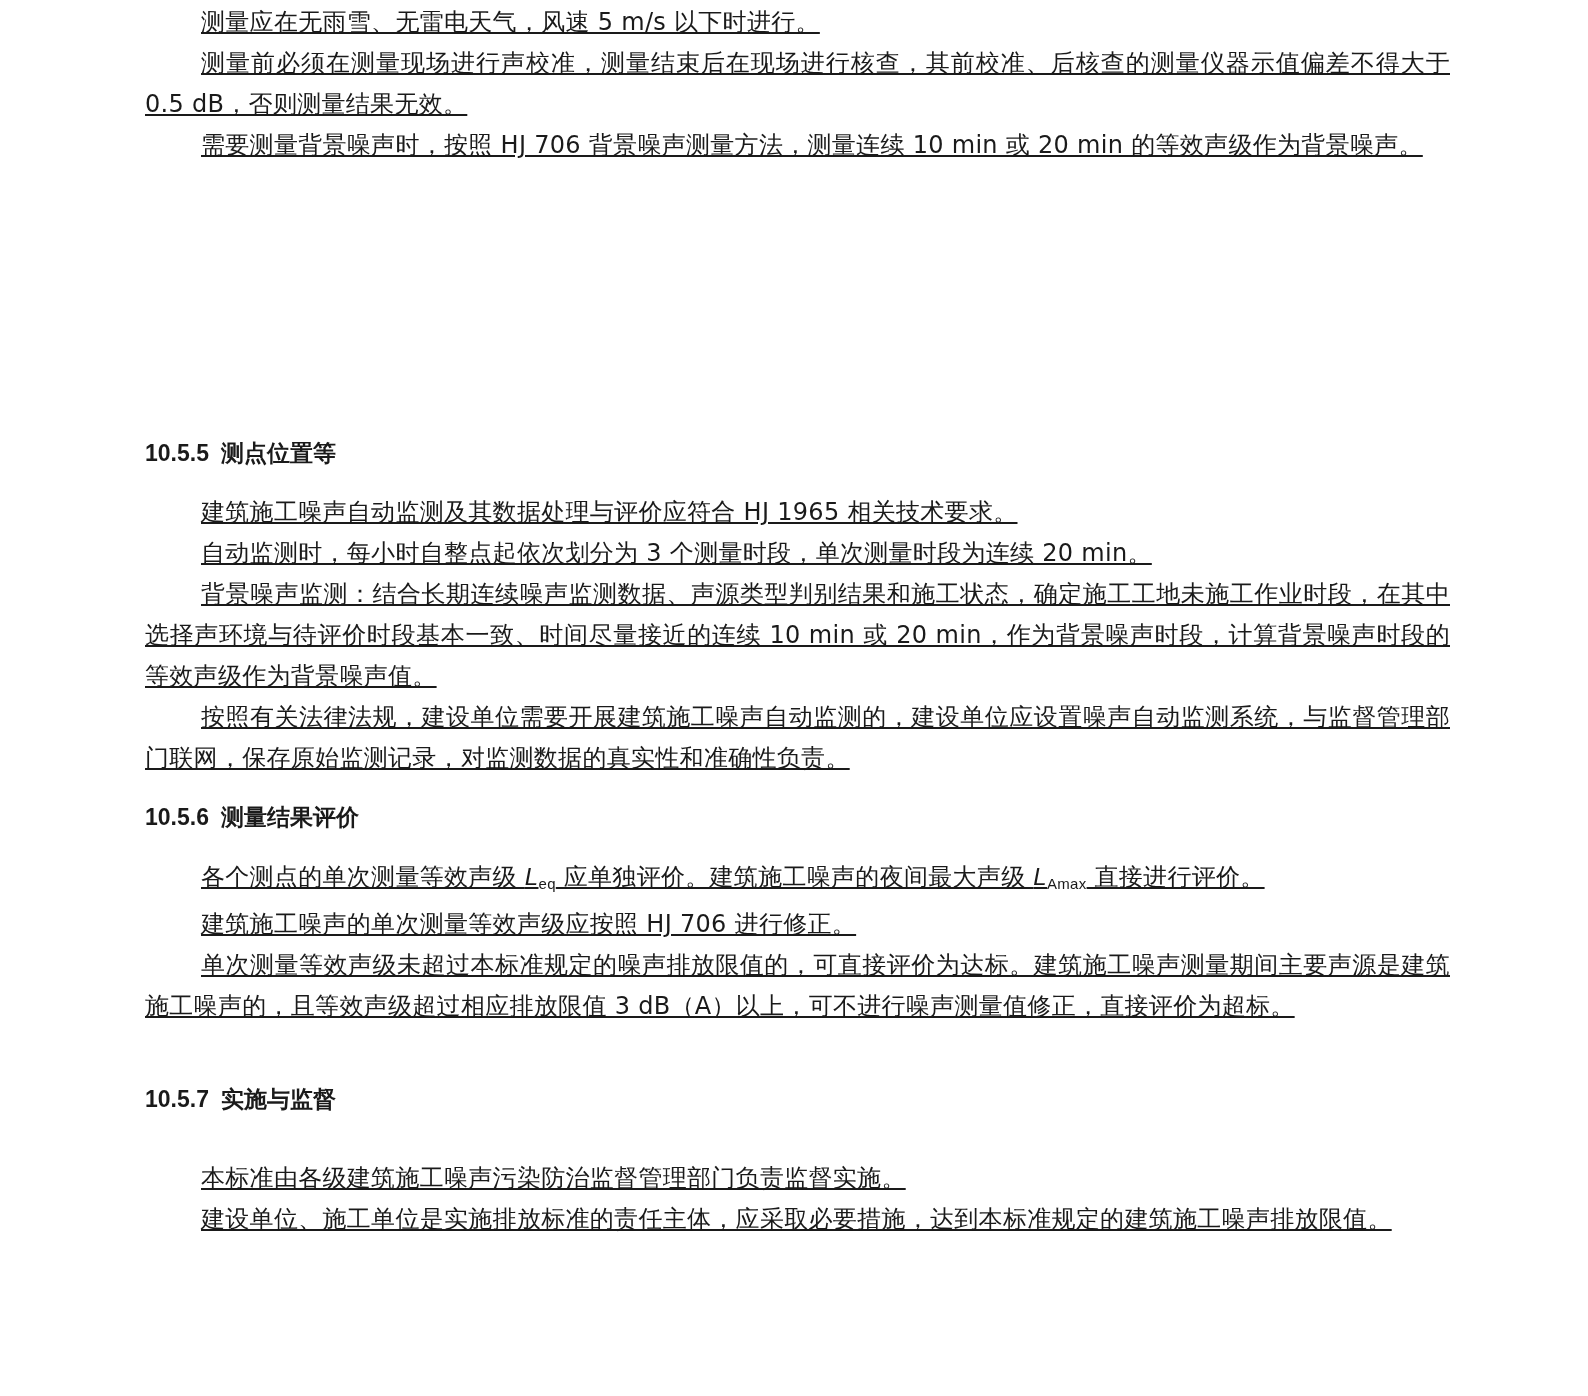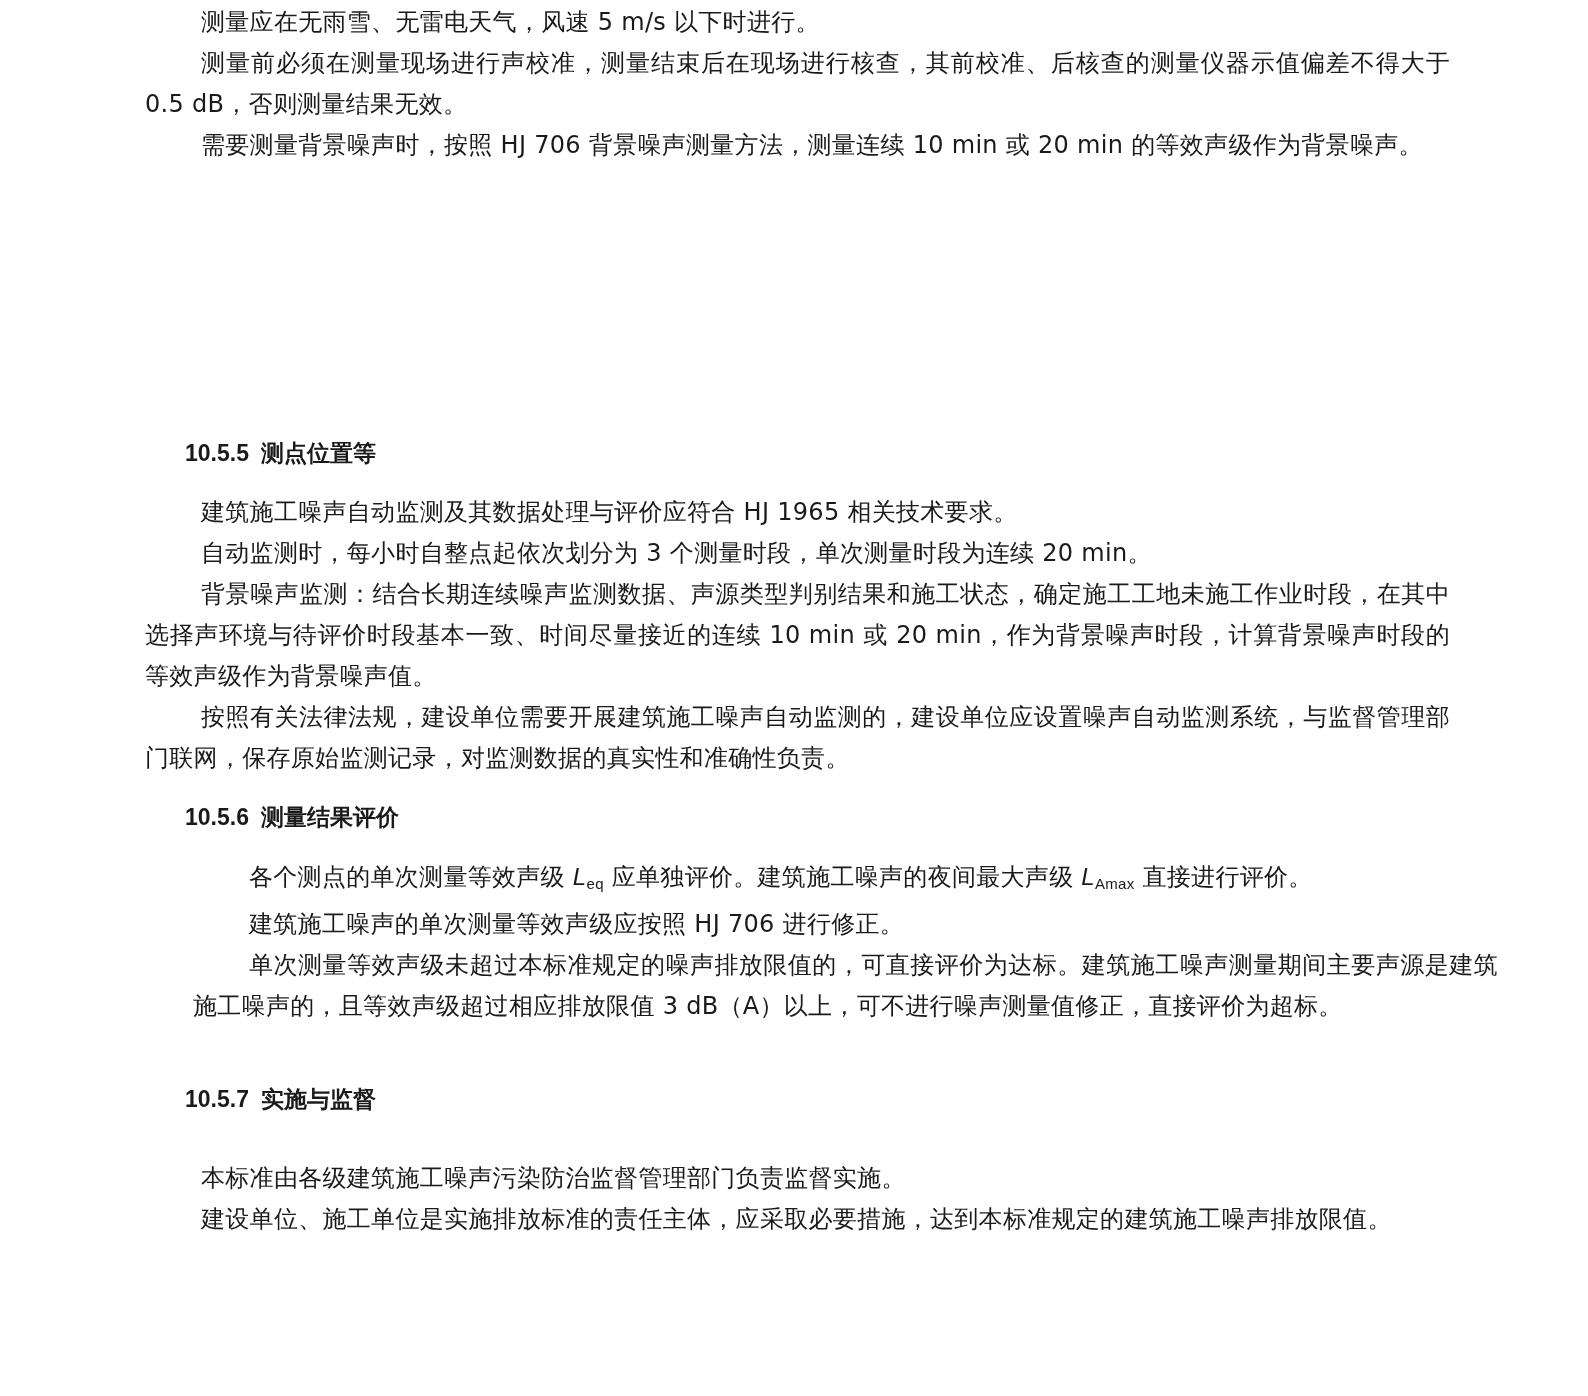--- a/index.html
+++ b/index.html
@@ -23,31 +23,31 @@
     }
     .p {
       font-size: 24px;
       line-height: 41px;
       margin: 0;
       text-align: justify;
       letter-spacing: 0.3px;
     }
     .indent {
       text-indent: 56px;
+      text-decoration: underline;
     }
     .heading {
       font-size: 23px;
       font-weight: bold;
       line-height: 41px;
       margin: 0;
       font-family: "Liberation Sans", "DejaVu Sans", sans-serif;
     }
     .heading .num {
       margin-right: 12px;
-      margin-left: 40px;
     }
     .var {
       font-style: italic;
       font-family: "Liberation Sans", sans-serif;
     }
     .sub {
       font-size: 15px;
       vertical-align: -4px;
       font-style: normal;
       font-family: "Liberation Sans", sans-serif;
@@ -74,21 +74,21 @@
     <p class="p indent">自动监测时，每小时自整点起依次划分为 3 个测量时段，单次测量时段为连续 20 min。</p>
     <p class="p indent">背景噪声监测：结合长期连续噪声监测数据、声源类型判别结果和施工状态，确定施工工地未施工作业时段，在其中选择声环境与待评价时段基本一致、时间尽量接近的连续 10 min 或 20 min，作为背景噪声时段，计算背景噪声时段的等效声级作为背景噪声值。</p>
     <p class="p indent">按照有关法律法规，建设单位需要开展建筑施工噪声自动监测的，建设单位应设置噪声自动监测系统，与监督管理部门联网，保存原始监测记录，对监测数据的真实性和准确性负责。</p>
   </div>
 
   <div style="position:absolute; top:797px; left:0; width:1305px;">
     <h3 class="heading">
       <span class="num">10.5.6</span><span>测量结果评价</span>
     </h3>
   </div>
-  <div style="position:absolute; top:856px; left:0; width:1305px;margin-left:48px;">
+  <div style="position:absolute; top:856px; left:0; width:1305px;">
     <p class="p indent"><span>各个测点的单次测量等效声级 </span><span class="var">L</span><span class="sub">eq</span><span> 应单独评价。建筑施工噪声的夜间最大声级 </span><span class="var">L</span><span class="sub">Amax</span><span> 直接进行评价。</span></p>
     <p class="p indent">建筑施工噪声的单次测量等效声级应按照 HJ 706 进行修正。</p>
     <p class="p indent">单次测量等效声级未超过本标准规定的噪声排放限值的，可直接评价为达标。建筑施工噪声测量期间主要声源是建筑施工噪声的，且等效声级超过相应排放限值 3 dB（A）以上，可不进行噪声测量值修正，直接评价为超标。</p>
   </div>
 
   <div style="position:absolute; top:1079px; left:0; width:1305px;">
     <h3 class="heading">
       <span class="num">10.5.7</span><span>实施与监督</span>
     </h3>
   </div>

